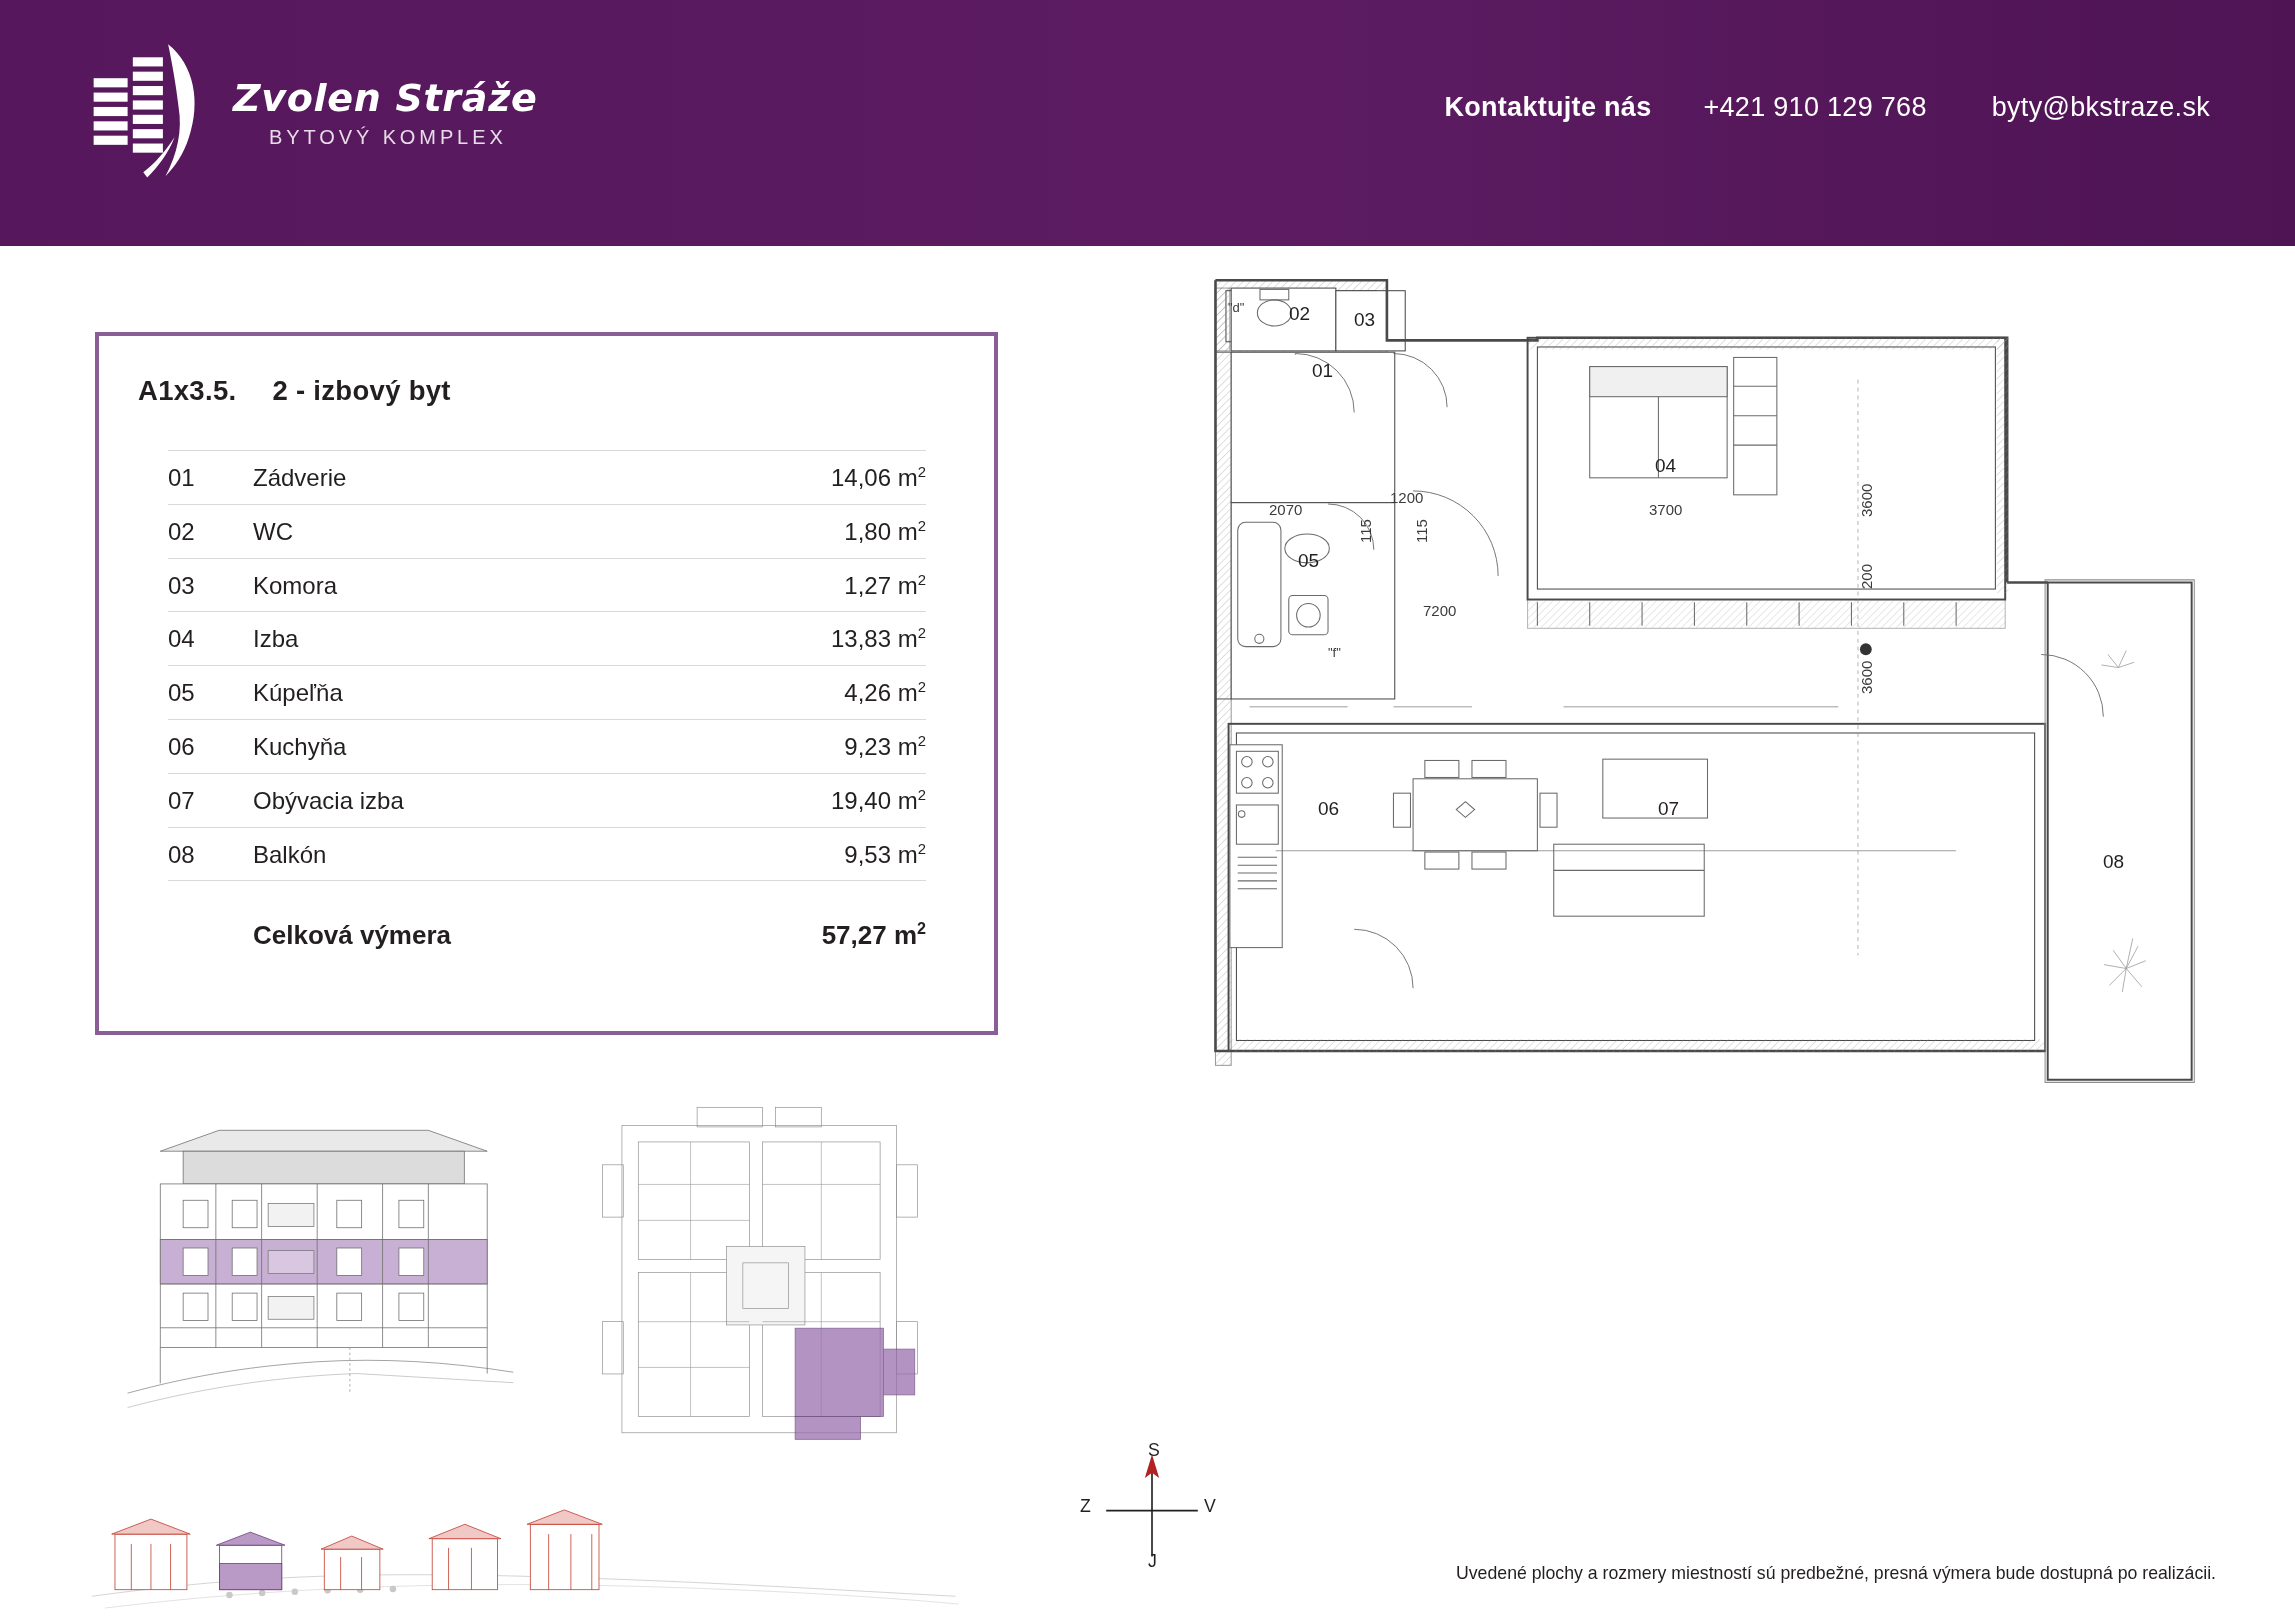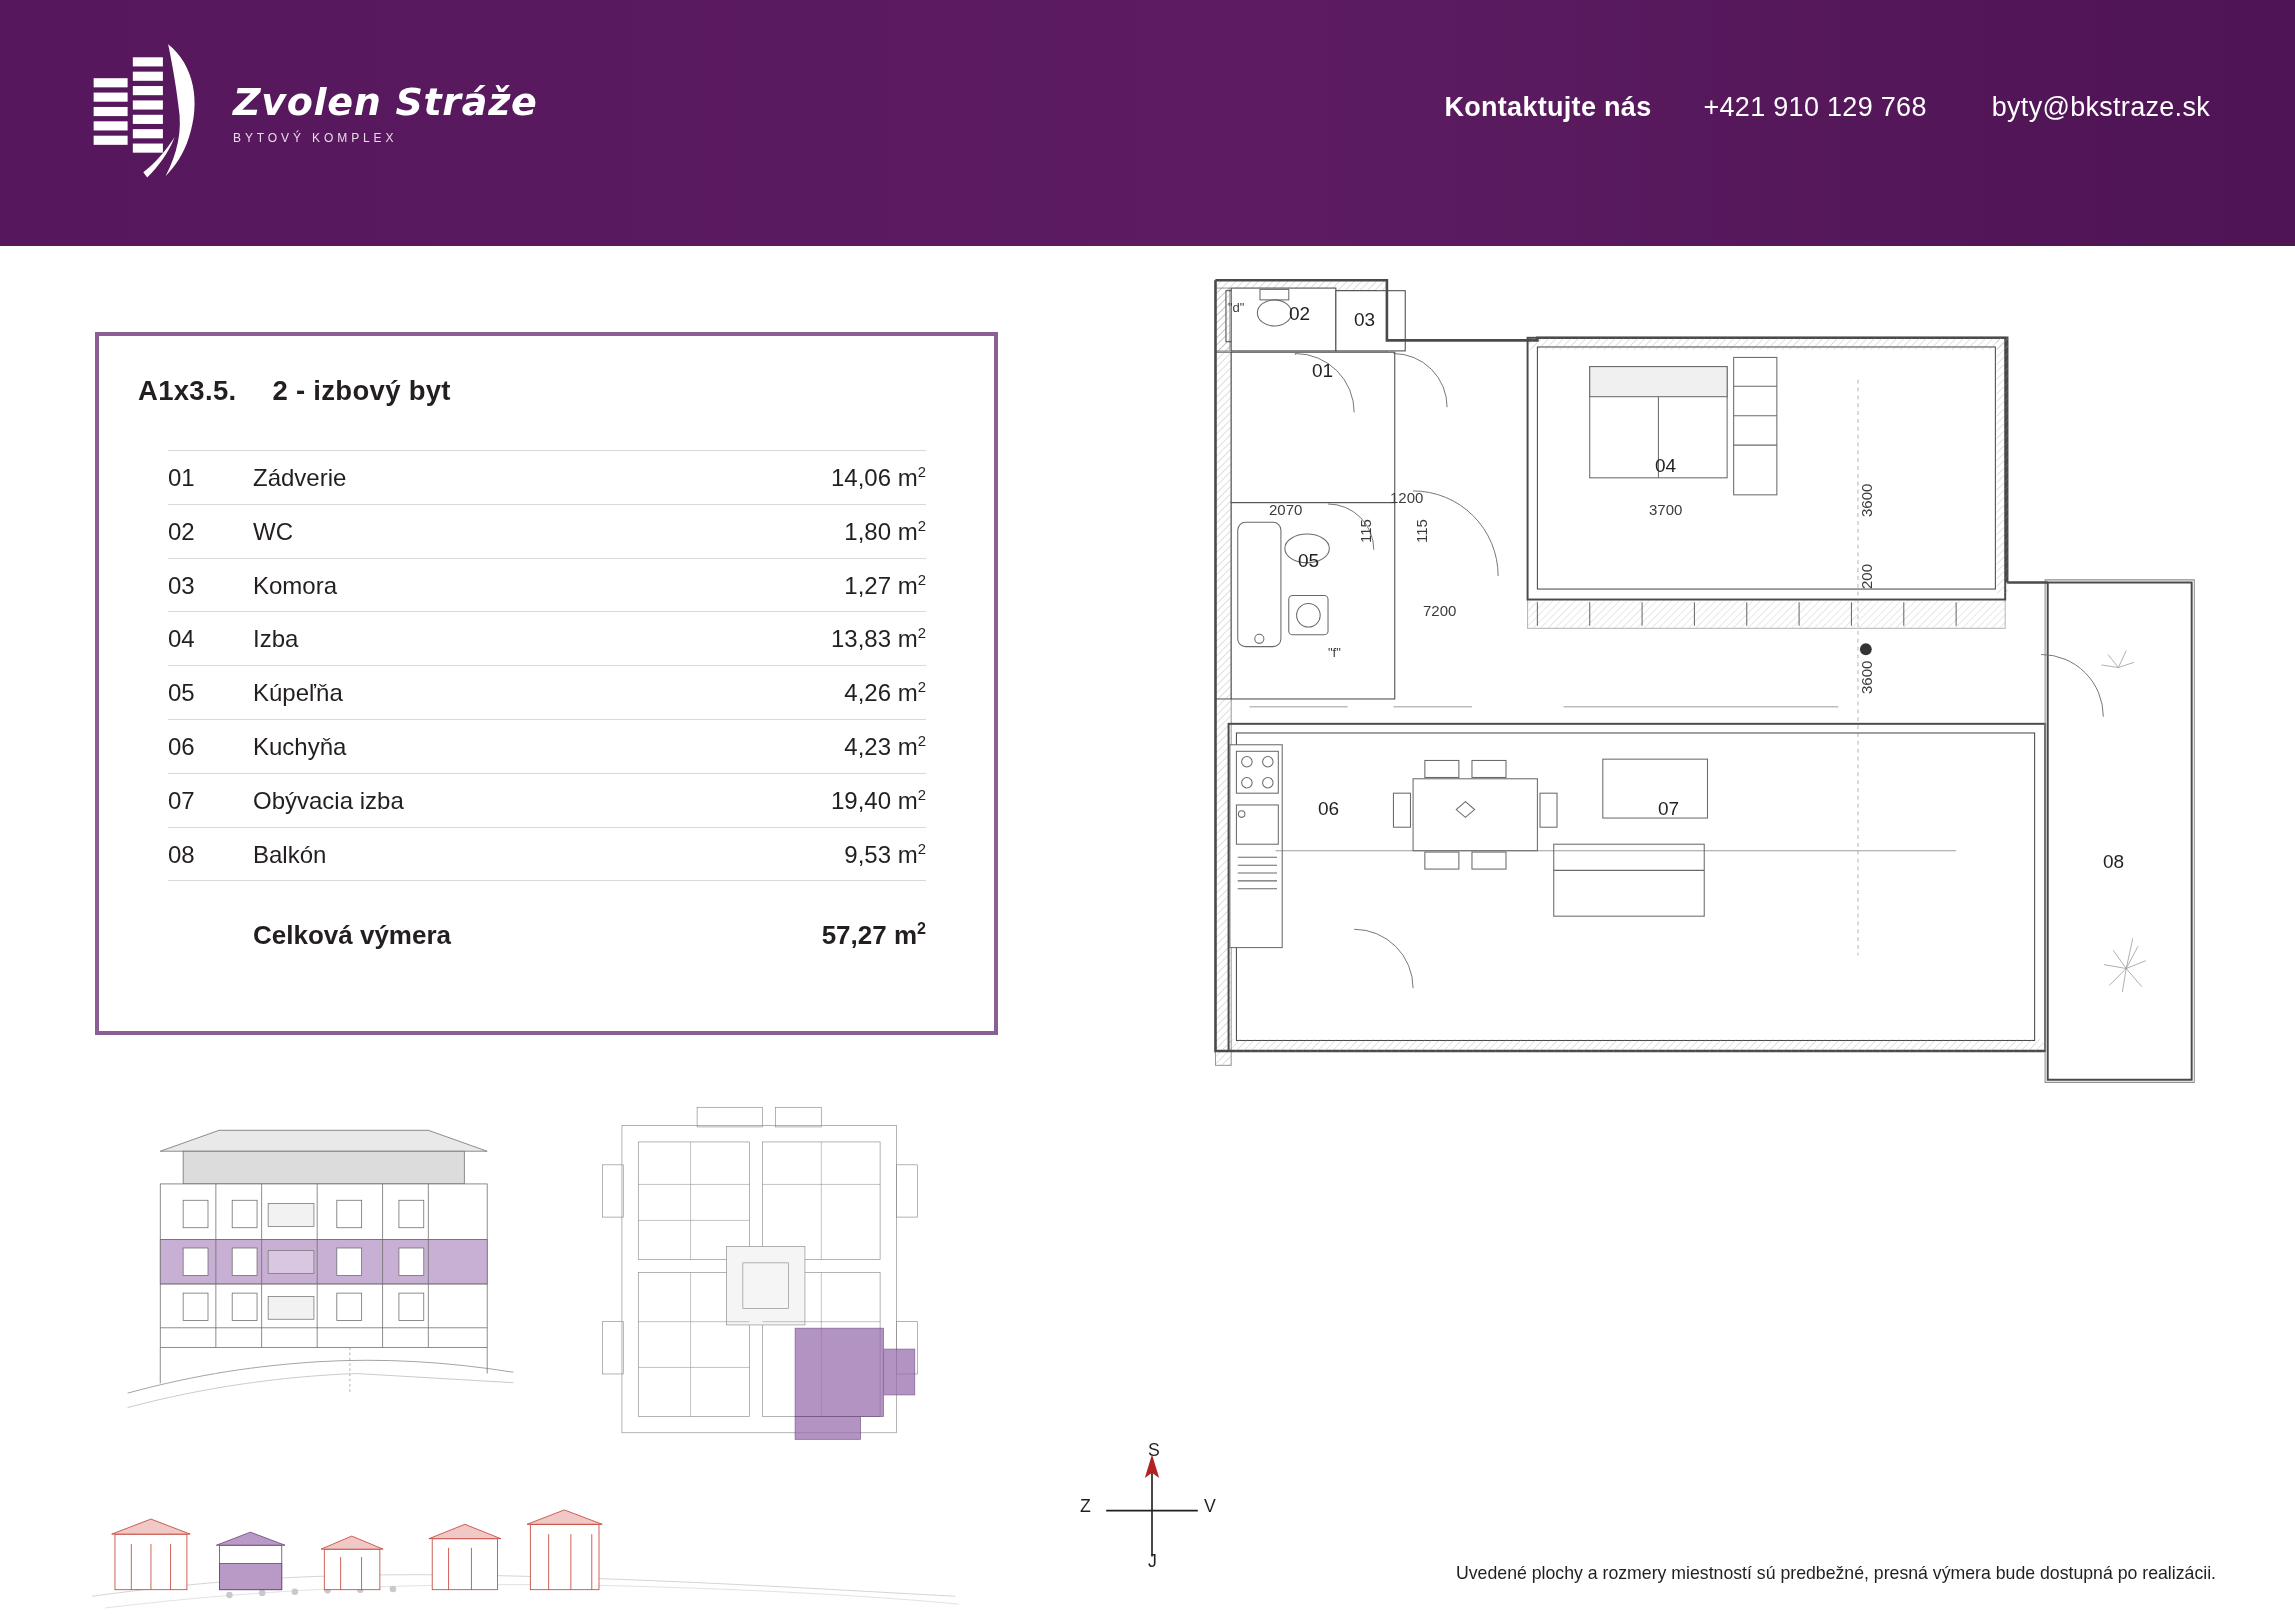--- a/index.html
+++ b/index.html
@@ -43,24 +43,25 @@
     color: #ffffff;
   }
   .logo-title {
     font-size: 38px;
     font-weight: bold;
     letter-spacing: 0.7px;
     font-style: italic;
     font-family: "DejaVu Sans", sans-serif;
   }
   .logo-sub {
-    font-size: 12px;
+    font-size: 20px;
     letter-spacing: 3.9px;
     margin-top: 6.5px;
     color: #e8dce9;
+    margin-left: 36px;
   }
   .contact {
     position: absolute;
     right: 85px;
     top: 92px;
     display: flex;
     align-items: baseline;
     color: #ffffff;
   }
   .contact-label {
@@ -263,21 +264,21 @@
           <td class="area"><span>13,83 m</span><sup>2</sup></td>
         </tr>
         <tr>
           <td class="num">05</td>
           <td>Kúpeľňa</td>
           <td class="area"><span>4,26 m</span><sup>2</sup></td>
         </tr>
         <tr>
           <td class="num">06</td>
           <td>Kuchyňa</td>
-          <td class="area"><span>4,23 m</span><sup>2</sup></td>
+          <td class="area"><span>9,23 m</span><sup>2</sup></td>
         </tr>
         <tr>
           <td class="num">07</td>
           <td>Obývacia izba</td>
           <td class="area"><span>19,40 m</span><sup>2</sup></td>
         </tr>
         <tr>
           <td class="num">08</td>
           <td>Balkón</td>
           <td class="area"><span>9,53 m</span><sup>2</sup></td>

